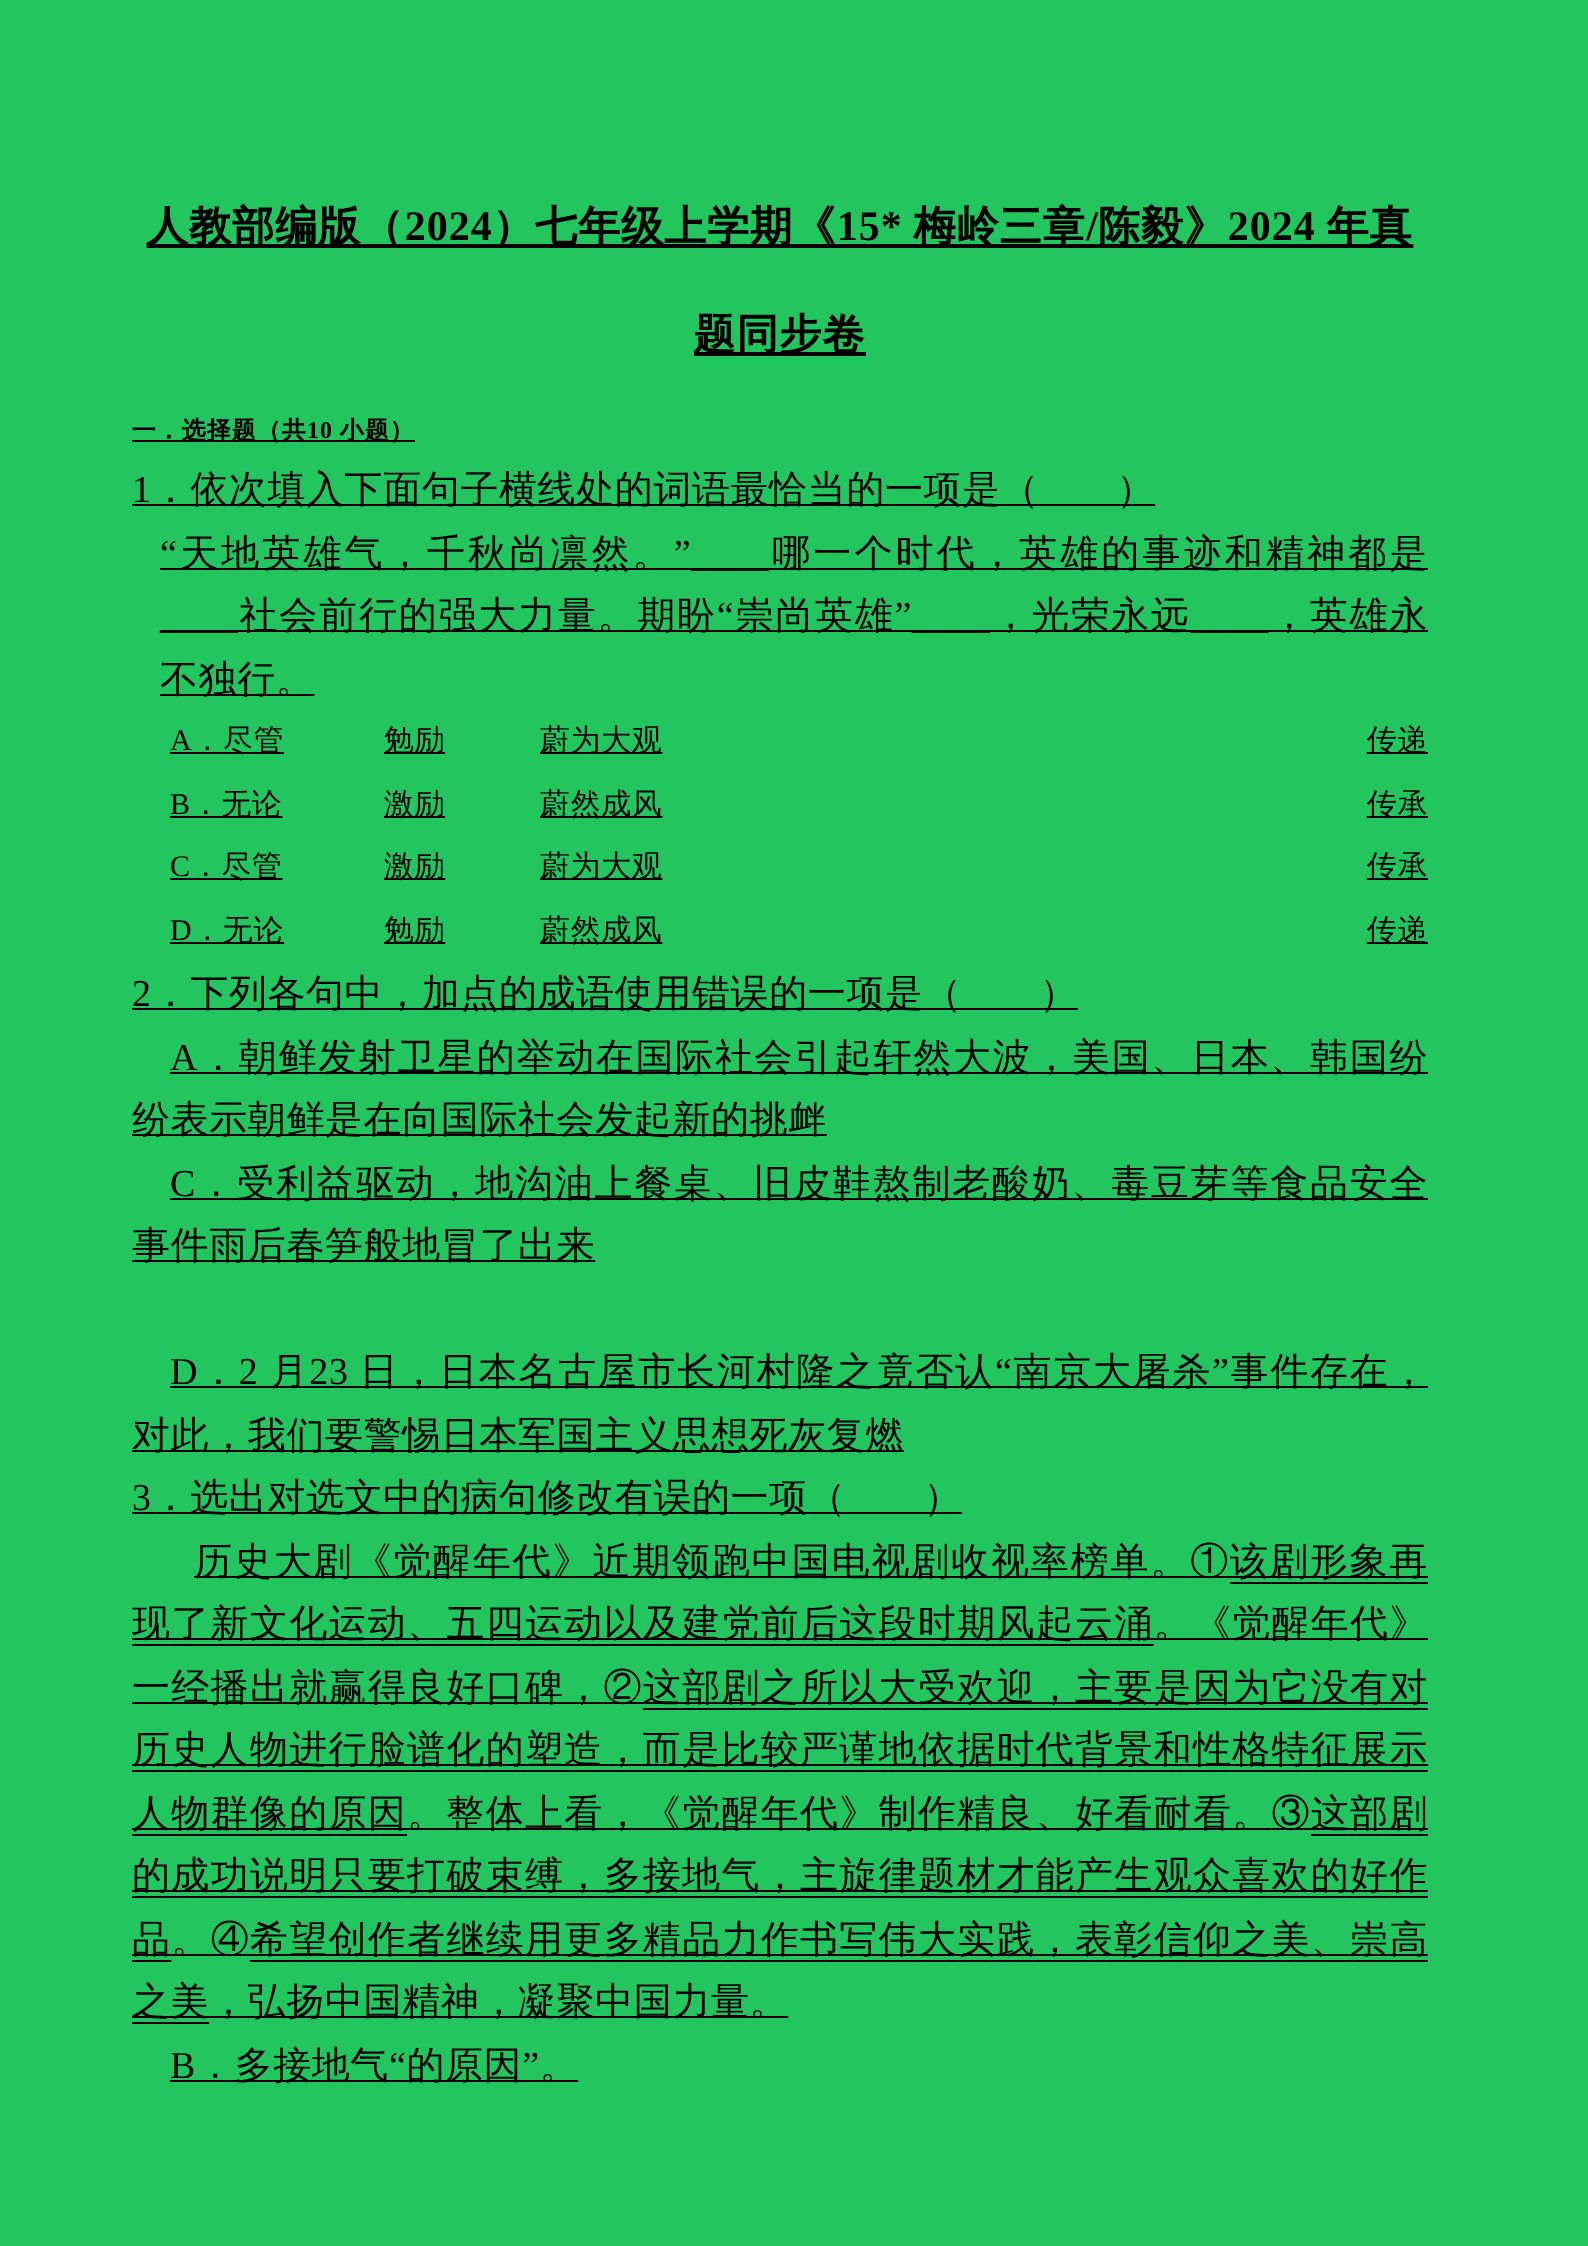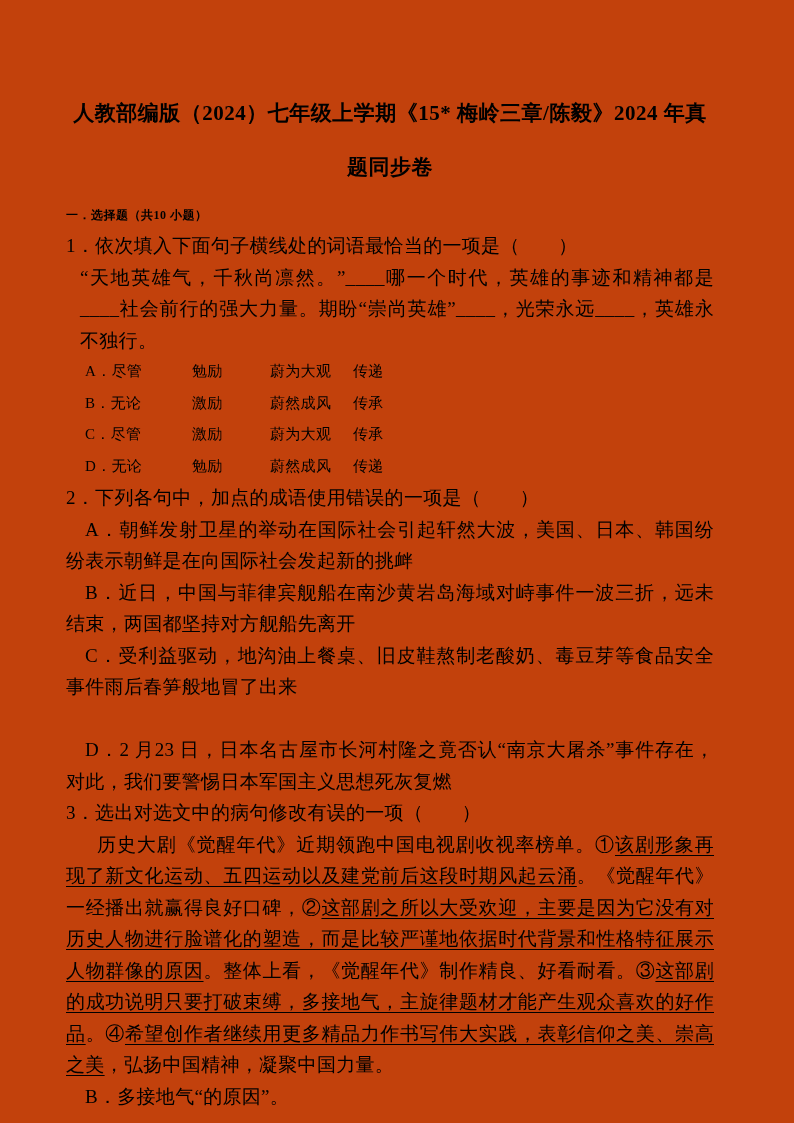--- a/index.html
+++ b/index.html
@@ -6,24 +6,25 @@
     margin: 0;
     padding: 0;
     background: #ffffff;
     color: #000000;
   }
   .page {
     position: relative;
     box-sizing: border-box;
     width: 794px;
     height: 1123px;
-    background: #c2410c;
+    background: #22c55e;
     padding: 0 80px 0 66px;
     overflow: hidden;
     font-family: "Liberation Serif", "DejaVu Serif", serif;
+    text-decoration: underline;
   }
   .title {
     margin: 86px 0 0 0;
     text-align: center;
     font-size: 21px;
     font-weight: bold;
     line-height: 54px;
     letter-spacing: 0.5px;
   }
   .section-heading {
@@ -47,21 +48,21 @@
   .opt-row {
     display: flex;
     padding-left: 19px;
     font-size: 15px;
     line-height: 31.5px;
     letter-spacing: 0.3px;
   }
   .oc1 { width: 107px; }
   .oc2 { width: 78px; }
   .oc3 { width: 83px; }
-  .oc4 { flex: 1; }
+  .oc4 { flex: 1; text-align: right; }
   .opt-p {
     text-indent: 19px;
     text-align: justify;
   }
   .passage {
     text-indent: 31px;
     text-align: justify;
   }
   .u {
     text-decoration: underline;
@@ -104,21 +105,20 @@
         <span class="oc1">D．无论</span>
         <span class="oc2">勉励</span>
         <span class="oc3">蔚然成风</span>
         <span class="oc4">传递</span>
       </div>
   </section>
 
   <section>
     <p class="body-p stem">2．下列各句中，加点的成语使用错误的一项是（　　）</p>
     <p class="body-p opt-p">A．朝鲜发射卫星的举动在国际社会引起轩然大波，美国、日本、韩国纷纷表示朝鲜是在向国际社会发起新的挑衅</p>
-    <p class="body-p opt-p">B．近日，中国与菲律宾舰船在南沙黄岩岛海域对峙事件一波三折，远未结束，两国都坚持对方舰船先离开</p>
     <p class="body-p opt-p">C．受利益驱动，地沟油上餐桌、旧皮鞋熬制老酸奶、毒豆芽等食品安全事件雨后春笋般地冒了出来</p>
     <div class="blank-line"></div>
     <p class="body-p opt-p">D．2 月23 日，日本名古屋市长河村隆之竟否认“南京大屠杀”事件存在，对此，我们要警惕日本军国主义思想死灰复燃</p>
   </section>
 
   <section>
     <p class="body-p stem">3．选出对选文中的病句修改有误的一项（　　）</p>
     <p class="body-p passage"><span>历史大剧《觉醒年代》近期领跑中国电视剧收视率榜单。</span><span>①</span><span class="u">该剧形象再现了新文化运动、五四运动以及建党前后这段时期风起云涌</span><span>。《觉醒年代》一经播出就赢得良好口碑，</span><span>②</span><span class="u">这部剧之所以大受欢迎，主要是因为它没有对历史人物进行脸谱化的塑造，而是比较严谨地依据时代背景和性格特征展示人物群像的原因</span><span>。整体上看，《觉醒年代》制作精良、好看耐看。</span><span>③</span><span class="u">这部剧的成功说明只要打破束缚，多接地气，主旋律题材才能产生观众喜欢的好作品</span><span>。</span><span>④</span><span class="u">希望创作者继续用更多精品力作书写伟大实践，表彰信仰之美、崇高之美</span><span>，弘扬中国精神，凝聚中国力量。</span></p>
     <p class="body-p opt-p">B．多接地气“的原因”。</p>
   </section>

